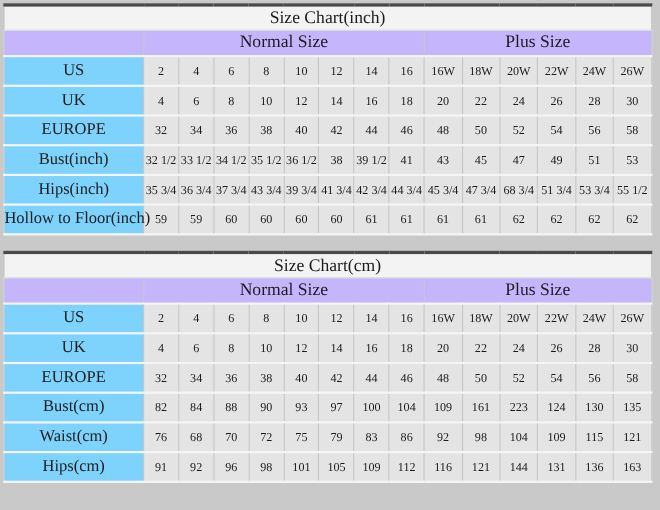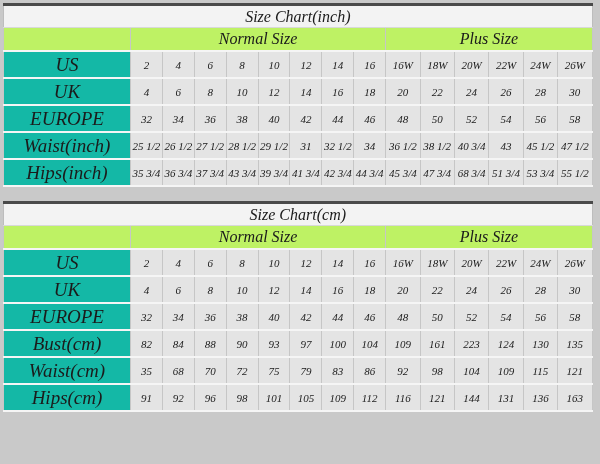--- a/index.html
+++ b/index.html
@@ -9,21 +9,20 @@
     font-family: "Liberation Serif", "DejaVu Serif", serif;
     color: #1b1b1b;
   }
   .page {
     width: 600px;
     height: 464px;
     background: #c9c9c9;
     box-sizing: border-box;
     padding: 3px 9px 0 3px;
     overflow: hidden;
-    font-style: italic;
   }
   table.size-table {
     width: 588px;
     table-layout: fixed;
     border-collapse: collapse;
     border-left: 1px solid #bdbdbd;
     border-right: 1px solid #bdbdbd;
     border-bottom: 2px solid #f2f2f2;
     border-top: 3px solid #4a4a4a;
     background: #e4e4e4;
@@ -42,27 +41,27 @@
   }
   .title-cell {
     background: #f3f3f3;
     height: 21px;
     font-size: 16px;
     border-bottom: 1px solid #d8d8d8;
     border-left: none;
     border-right: none;
   }
   .corner-cell, .group-cell {
-    background: #bef264;
+    background: #c4b5fd;
     height: 22px;
     font-size: 16px;
   }
   .label-cell {
-    background: #14b8a6;
-    font-size: 19px;
+    background: #7dd3fc;
+    font-size: 15px;
     height: 25px;
   }
   .value-cell {
     background: #e4e4e4;
     font-size: 11px;
     height: 25px;
     overflow: visible;
   }
 </style>
 </head>
@@ -144,53 +143,70 @@
           <td class="value-cell">44</td>
           <td class="value-cell">46</td>
           <td class="value-cell">48</td>
           <td class="value-cell">50</td>
           <td class="value-cell">52</td>
           <td class="value-cell">54</td>
           <td class="value-cell">56</td>
           <td class="value-cell">58</td>
         </tr>
         <tr>
-          <td class="label-cell">Waist(inch)</td>
-          <td class="value-cell">25 1/2</td>
-          <td class="value-cell">26 1/2</td>
-          <td class="value-cell">27 1/2</td>
-          <td class="value-cell">28 1/2</td>
-          <td class="value-cell">29 1/2</td>
-          <td class="value-cell">31</td>
+          <td class="label-cell">Bust(inch)</td>
           <td class="value-cell">32 1/2</td>
-          <td class="value-cell">34</td>
+          <td class="value-cell">33 1/2</td>
+          <td class="value-cell">34 1/2</td>
+          <td class="value-cell">35 1/2</td>
           <td class="value-cell">36 1/2</td>
-          <td class="value-cell">38 1/2</td>
-          <td class="value-cell">40 3/4</td>
+          <td class="value-cell">38</td>
+          <td class="value-cell">39 1/2</td>
+          <td class="value-cell">41</td>
           <td class="value-cell">43</td>
-          <td class="value-cell">45 1/2</td>
-          <td class="value-cell">47 1/2</td>
+          <td class="value-cell">45</td>
+          <td class="value-cell">47</td>
+          <td class="value-cell">49</td>
+          <td class="value-cell">51</td>
+          <td class="value-cell">53</td>
         </tr>
         <tr>
           <td class="label-cell">Hips(inch)</td>
           <td class="value-cell">35 3/4</td>
           <td class="value-cell">36 3/4</td>
           <td class="value-cell">37 3/4</td>
           <td class="value-cell">43 3/4</td>
           <td class="value-cell">39 3/4</td>
           <td class="value-cell">41 3/4</td>
           <td class="value-cell">42 3/4</td>
           <td class="value-cell">44 3/4</td>
           <td class="value-cell">45 3/4</td>
           <td class="value-cell">47 3/4</td>
           <td class="value-cell">68 3/4</td>
           <td class="value-cell">51 3/4</td>
           <td class="value-cell">53 3/4</td>
           <td class="value-cell">55 1/2</td>
         </tr>
+        <tr>
+          <td class="label-cell">Hollow to Floor(inch)</td>
+          <td class="value-cell">59</td>
+          <td class="value-cell">59</td>
+          <td class="value-cell">60</td>
+          <td class="value-cell">60</td>
+          <td class="value-cell">60</td>
+          <td class="value-cell">60</td>
+          <td class="value-cell">61</td>
+          <td class="value-cell">61</td>
+          <td class="value-cell">61</td>
+          <td class="value-cell">61</td>
+          <td class="value-cell">62</td>
+          <td class="value-cell">62</td>
+          <td class="value-cell">62</td>
+          <td class="value-cell">62</td>
+        </tr>
       </tbody>
   </table>
 
   <table class="size-table">
     <colgroup>
       <col style="width:127px">
       <col style="width:31.9px">
         <col style="width:31.9px">
         <col style="width:31.9px">
         <col style="width:31.9px">
@@ -279,21 +295,21 @@
           <td class="value-cell">104</td>
           <td class="value-cell">109</td>
           <td class="value-cell">161</td>
           <td class="value-cell">223</td>
           <td class="value-cell">124</td>
           <td class="value-cell">130</td>
           <td class="value-cell">135</td>
         </tr>
         <tr>
           <td class="label-cell">Waist(cm)</td>
-          <td class="value-cell">35</td>
+          <td class="value-cell">76</td>
           <td class="value-cell">68</td>
           <td class="value-cell">70</td>
           <td class="value-cell">72</td>
           <td class="value-cell">75</td>
           <td class="value-cell">79</td>
           <td class="value-cell">83</td>
           <td class="value-cell">86</td>
           <td class="value-cell">92</td>
           <td class="value-cell">98</td>
           <td class="value-cell">104</td>

